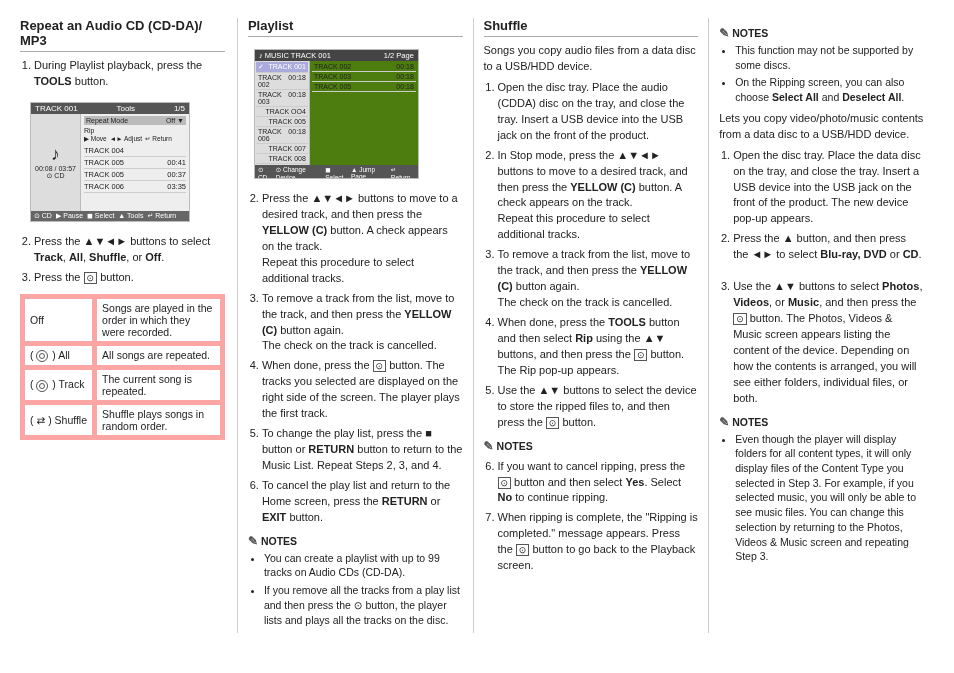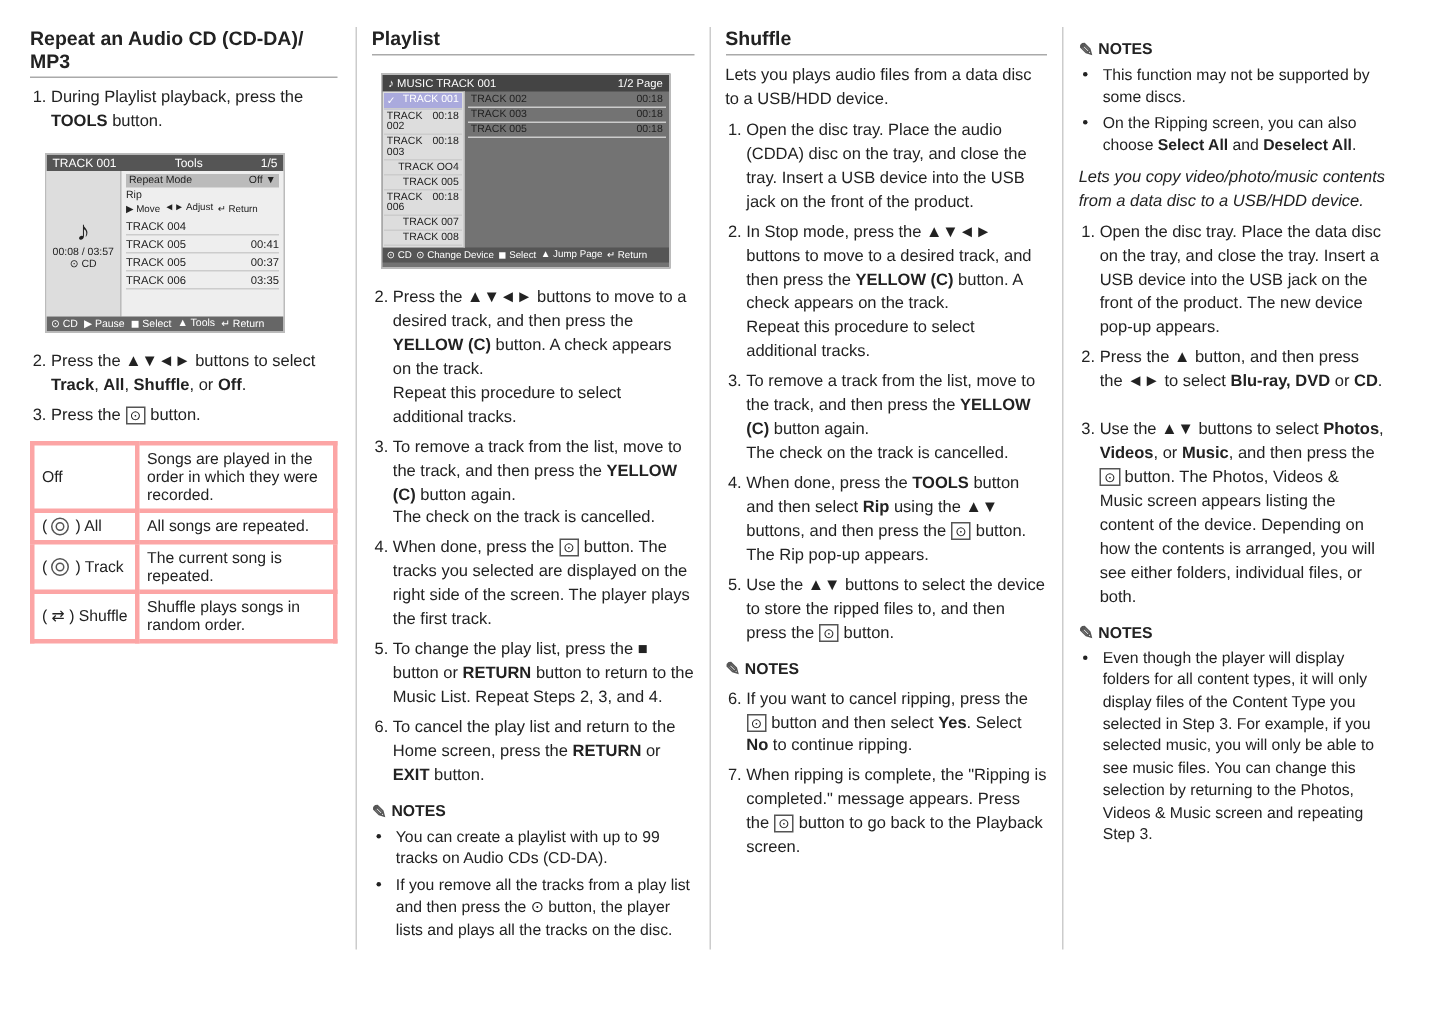--- a/index.html
+++ b/index.html
@@ -65,21 +65,21 @@
       line-height: 1.4;
     }
     .bold { font-weight: bold; }
     .repeat-table {
       width: 100%;
       border-collapse: collapse;
       margin: 8px 0;
       font-size: 10.5px;
     }
     .repeat-table td {
-      border: 3px solid #fca5a5;
+      border: 5px solid #fca5a5;
       padding: 3px 5px;
       vertical-align: middle;
       margin-left: 32px;
     }
     .repeat-table .mode-cell {
       white-space: nowrap;
       font-size: 10.5px;
       min-width: 60px;
     }
     .cd-icon {
@@ -152,23 +152,23 @@
     }
     .player-controls {
       background: #666;
       color: #fff;
       font-size: 7px;
       padding: 1px 3px;
       display: flex;
       gap: 4px;
     }
     .playlist-screenshot {
-      background: #737373;
+      background: #4d7c0f;
       border: 1px solid #bbb;
-      width: 193px;
+      width: 165px;
       height: 130px;
       margin: 6px 0 6px 6px;
       font-size: 8px;
       overflow: hidden;
     }
     .pl-title {
       background: #444;
       color: #fff;
       font-size: 7.5px;
       padding: 1px 4px;
@@ -400,21 +400,21 @@
         </div>
         <ul>
           <li>You can create a playlist with up to 99 tracks on Audio CDs (CD-DA).</li>
           <li>If you remove all the tracks from a play list and then press the ⊙ button, the player lists and plays all the tracks on the disc.</li>
         </ul>
       </div>
     </div>
 
     <div class="col" style="flex:1.1;">
       <div class="section-title">Shuffle</div>
-      <p style="margin-bottom:5px;">Lets you plays audio files from a data disc to a USB/HDD device.</p>
+      <p style="margin-bottom:5px;">Songs you copy audio files from a data disc to a USB/HDD device.</p>
       <ol>
         <li>Open the disc tray. Place the audio (CDDA) disc on the tray, and close the tray. Insert a USB device into the USB jack on the front of the product.</li>
         <li style="margin-top:3px;">
           In Stop mode, press the ▲▼◄► buttons to move to a desired track, and then press the <strong>YELLOW (C)</strong> button. A check appears on the track.<br>
           Repeat this procedure to select additional tracks.
         </li>
         <li style="margin-top:3px;">
           To remove a track from the list, move to the track, and then press the <strong>YELLOW (C)</strong> button again.<br>
           The check on the track is cancelled.
         </li>
@@ -447,21 +447,21 @@
           <span class="notes-icon">✎</span>
           <span>NOTES</span>
         </div>
         <ul>
           <li>This function may not be supported by some discs.</li>
           <li>
             On the Ripping screen, you can also choose <strong>Select All</strong> and <strong>Deselect All</strong>.
           </li>
         </ul>
       </div>
-      <p style="margin-bottom:5px;font-style:italic;">Lets you copy video/photo/music contents from a data disc to a USB/HDD device.</p>
+      <p style="margin-bottom:5px;">Lets you copy video/photo/music contents from a data disc to a USB/HDD device.</p>
       <ol>
         <li>Open the disc tray. Place the data disc on the tray, and close the tray. Insert a USB device into the USB jack on the front of the product. The new device pop-up appears.</li>
         <li style="margin-top:3px;">
           Press the ▲ button, and then press the ◄► to select <strong>Blu-ray, DVD</strong> or <strong>CD</strong>.
         </li>
         <li style="margin-top:16px;">
           Use the ▲▼ buttons to select <strong>Photos</strong>, <strong>Videos</strong>, or <strong>Music</strong>, and then press the <span style="border:1px solid #555; padding:0 2px; font-size:9px;">⊙</span> button. The Photos, Videos &amp; Music screen appears listing the content of the device. Depending on how the contents is arranged, you will see either folders, individual files, or both.
         </li>
       </ol>
       <div class="notes-block">

